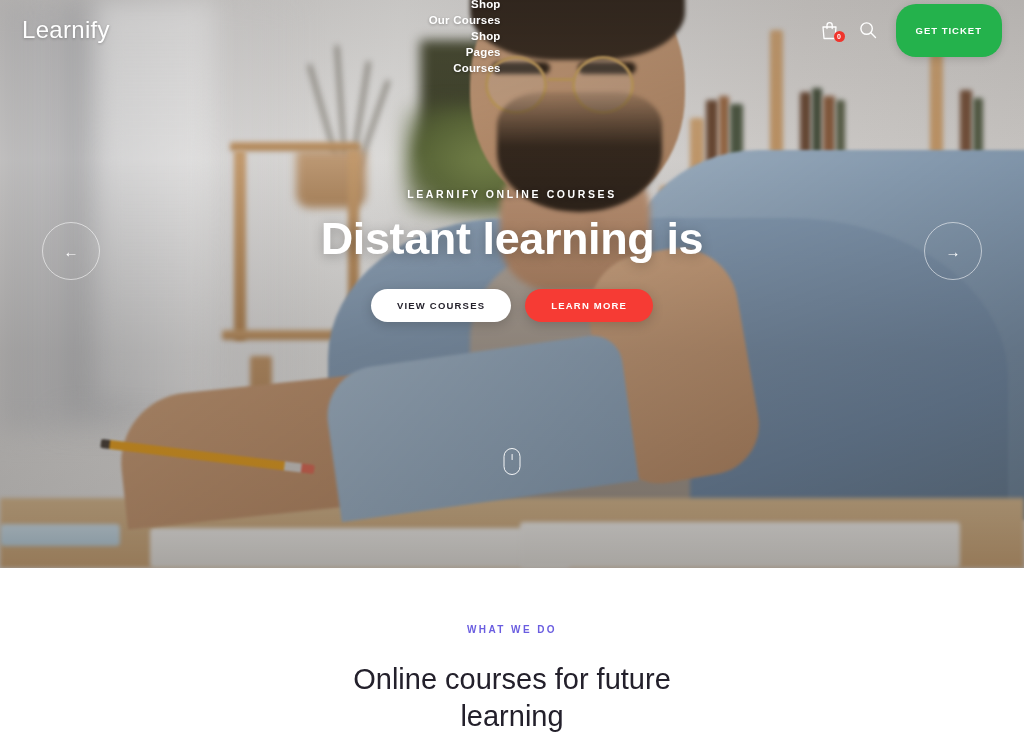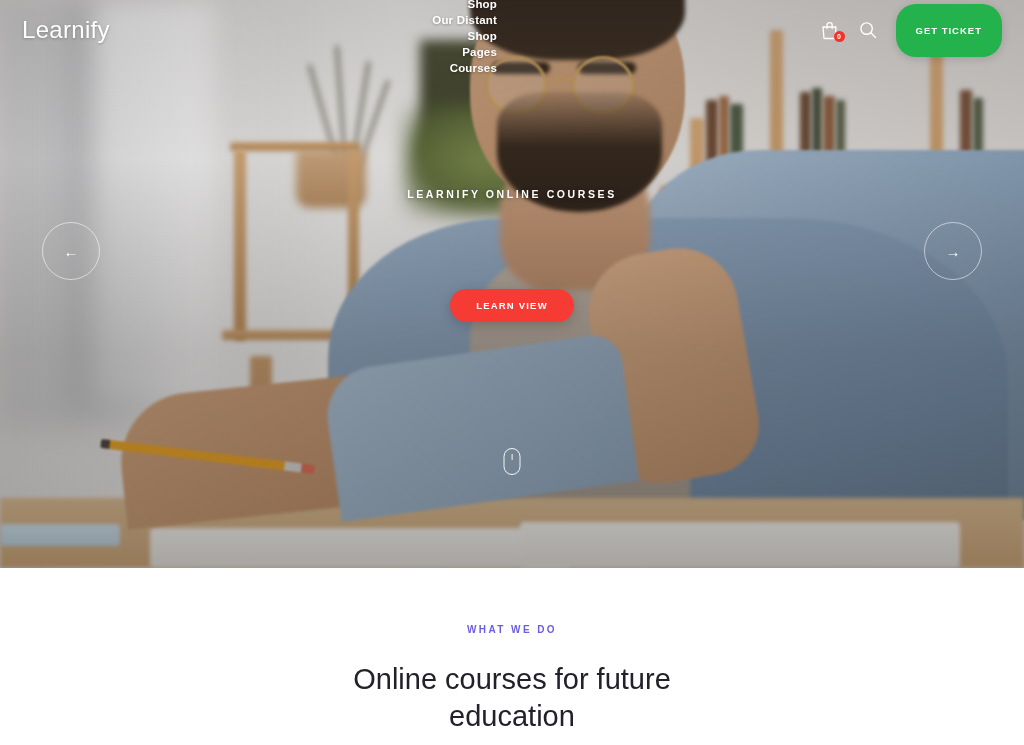--- a/index.html
+++ b/index.html
@@ -330,21 +330,21 @@
   </div>
 
   <div class="hero-scrim"></div>
 
   <header class="header">
     <div class="logo">Learnify</div>
 
     <nav class="nav">
       <a class="nav-item active">Home</a>
       <a class="nav-item">Shop</a>
-      <a class="nav-item">Our Distant</a>
+      <a class="nav-item">Our Courses</a>
       <a class="nav-item">Shop</a>
       <a class="nav-item">Pages</a>
       <a class="nav-item">Courses</a>
     </nav>
 
     <div class="actions">
       <div class="icon-btn">
         <svg width="17" height="19" viewBox="0 0 17 19" fill="none">
           <path d="M2 6h13l-1 11.5H3L2 6z" stroke="#fff" stroke-width="1.3" stroke-linejoin="round"></path>
           <path d="M6 7.5V4.2a2.6 2.6 0 0 1 5.2 0V7.5" stroke="#fff" stroke-width="1.3" stroke-linecap="round"></path>
@@ -359,38 +359,39 @@
         </svg>
       </div>
 
       <button class="ticket-btn">GET TICKET</button>
     </div>
   </header>
 
   <div class="hero-content">
     <div class="eyebrow">LEARNIFY ONLINE COURSES</div>
     <h1 class="hero-title">
-      <br>
+      <span>Distant learning is</span><br>
     </h1>
     <div class="hero-btns">
-      <button class="btn btn-red">LEARN VIEW</button>
+      <button class="btn btn-white">VIEW COURSES</button>
+      <button class="btn btn-red">LEARN MORE</button>
     </div>
   </div>
 
   <button class="arrow-btn arrow-prev">←</button>
   <button class="arrow-btn arrow-next">→</button>
 
   <div class="scroll-mouse"></div>
 </section>
 
 <section class="wwd">
   <div class="wwd-label">WHAT WE DO</div>
   <h2 class="wwd-title">
     <span>Online courses for future</span>
-    <span>education</span>
+    <span>learning</span>
   </h2>
 
   <div class="features">
 
     <div class="feature">
       <div class="feature-icon">
         <svg width="52" height="52" viewBox="0 0 52 52" fill="none" stroke="#2b2b33" stroke-width="1.4">
           <path d="M18 13c0-3 3.5-5 8-5s8 2 8 5v2h-16v-2z"></path>
           <rect x="19" y="14" width="14" height="13" rx="5"></rect>
           <circle cx="23" cy="20" r="1.1" fill="#2b2b33" stroke="none"></circle>

